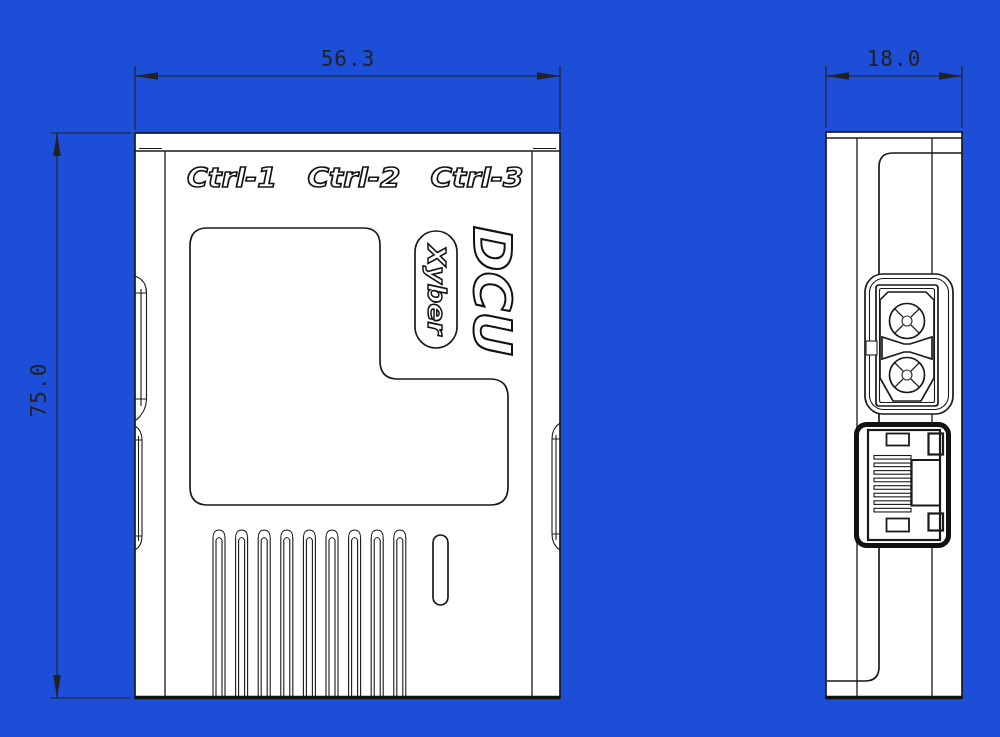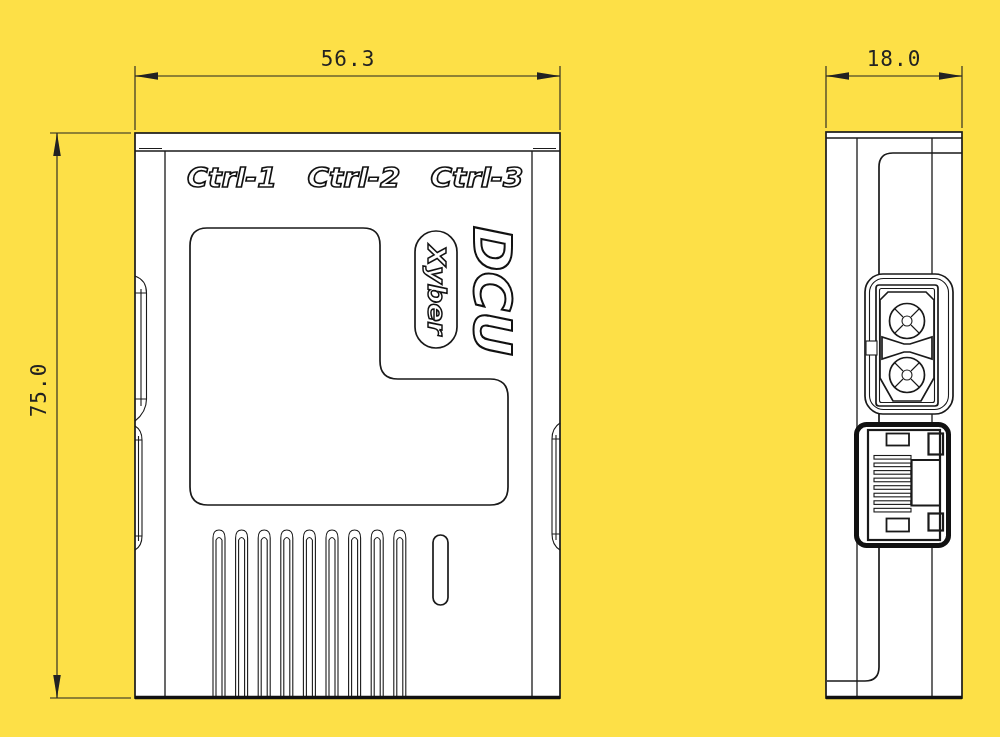--- a/index.html
+++ b/index.html
@@ -1,16 +1,16 @@
 <!DOCTYPE html>
 <html><head>
 <meta charset="utf-8">
 <style>
   html,body{margin:0;padding:0;background:#fff;}
-  .stage{position:relative;width:1000px;height:737px;background:#fde047;overflow:hidden;}
+  .stage{position:relative;width:1000px;height:737px;background:#1d4ed8;overflow:hidden;}
   svg{display:block;}
   .thin  {stroke:#1a1a1a;stroke-width:1.1;fill:none;}
   .med   {stroke:#1a1a1a;stroke-width:1.7;fill:none;}
   .lite  {stroke:#1a1a1a;stroke-width:1.3;fill:none;}
   .thick {stroke:#111;stroke-width:3.4;fill:none;}
   .wfill {fill:#fff;}
   .dim-line{stroke:#222;stroke-width:1.1;fill:none;}
   .dim-arrow{fill:#222;stroke:none;}
   .dim-text{font-family:"DejaVu Sans Mono","Liberation Mono",monospace;font-size:21px;fill:#222;letter-spacing:1px;}
   .outline-label{font-family:"DejaVu Sans","Liberation Sans",sans-serif;font-weight:bold;font-style:italic;fill:#fff;stroke:#111;}

